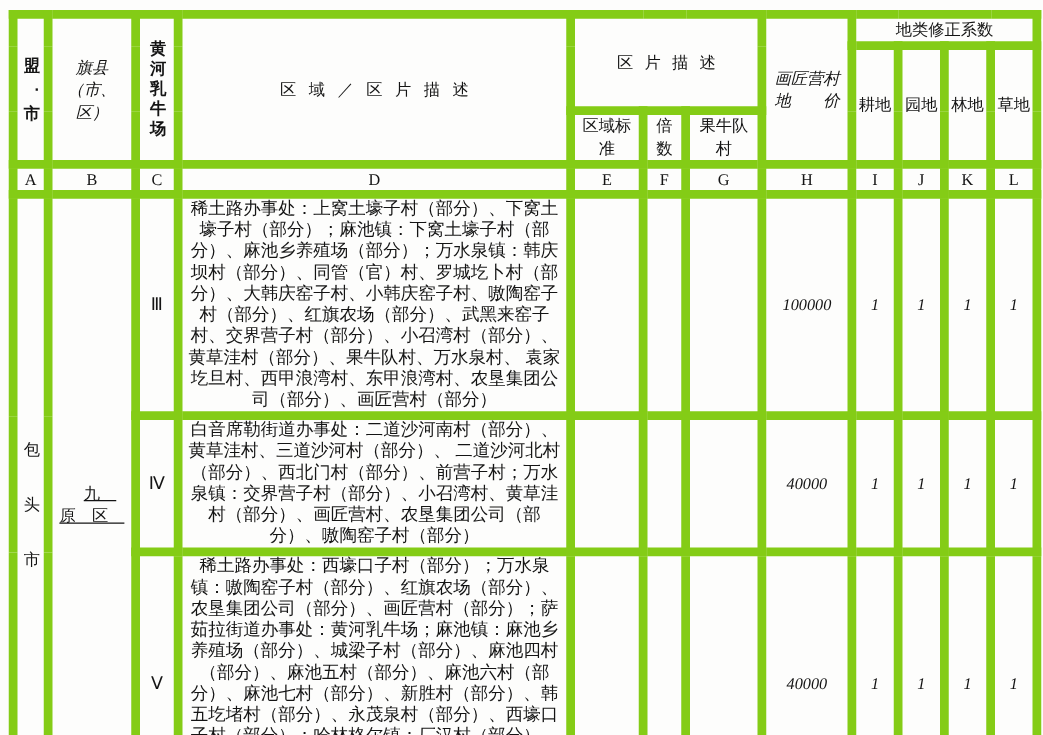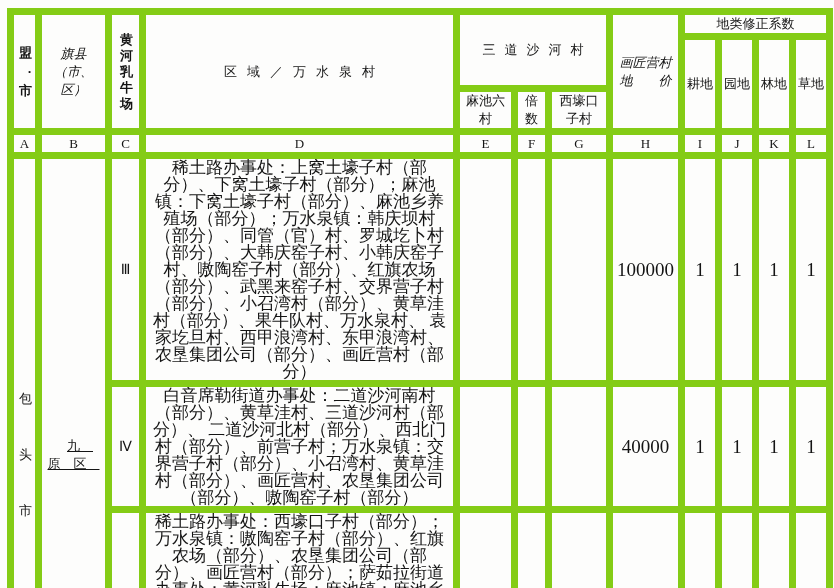--- a/index.html
+++ b/index.html
@@ -38,39 +38,39 @@
   .ls-county{ letter-spacing: 13px; text-indent: 13px; }
   
   .vstack {
     display: inline-block;
     width: 15px;
     word-break: break-all;
     text-align: right;
   }
   .v-head   { line-height: 19px; }
   .v-zone   { line-height: 16px; }
-  .v-city   { font-size: 13px; line-height: 56px; }
+  .v-city   { font-size: 13px; line-height: 44px; }
   
   tr.hr1 { height: 25px; }
   tr.hr2 { height: 52px; }
   tr.hr3 { height: 34px; }
   tr.letters { height: 24px; }
   tr.body-iii { height: 152px; }
   tr.body-iv  { height: 102px; }
   tr.body-v   { height: 181px; }
   tr.letters td { font-size: 13px; font-family: "Liberation Serif", serif; }
   
   td.desc {
     text-align: justify;
     padding: 3px 6px 2px 6px;
-    font-size: 17px;
+    font-size: 14px;
     line-height: 17px;
   }
   td.zone { font-size: 14px; }
-  td.num  { font-size: 19px; }
+  td.num  { font-size: 13px; font-style: italic; }
 </style>
 </head>
 <body>
 
 <div class="sheet">
   <table class="grid">
     <colgroup>
       <col style="width:28px">
         <col style="width:70px">
         <col style="width:34px">
@@ -88,38 +88,38 @@
 
       <tr class="hr1">
         <th rowspan="3">
           <span class="vstack hd v-head">盟·市</span>
         </th>
         <th rowspan="3" class="hd pre">旗县
 （市、区）</th>
         <th rowspan="3">
           <span class="vstack hd v-zone">黄河乳牛场</span>
         </th>
-        <th rowspan="3" class="hd ls-wide">区域／万水泉村</th>
-        <th colspan="3" rowspan="2" class="hd ls-mid">三道沙河村</th>
+        <th rowspan="3" class="hd ls-wide">区域／区片描述</th>
+        <th colspan="3" rowspan="2" class="hd ls-mid">区片描述</th>
         <th rowspan="3" class="hd pre">画匠营村
 地　　价</th>
         <th colspan="4" class="hd">地类修正系数</th>
       </tr>
 
       <tr class="hr2">
         <th rowspan="2" class="hd">耕地</th>
         <th rowspan="2" class="hd">园地</th>
         <th rowspan="2" class="hd">林地</th>
         <th rowspan="2" class="hd">草地</th>
       </tr>
 
       <tr class="hr3">
-        <th class="hd">麻池六村</th>
+        <th class="hd">区域标准</th>
         <th class="hd">倍数</th>
-        <th class="hd">西壕口子村</th>
+        <th class="hd">果牛队村</th>
       </tr>
 
       <tr class="letters">
         <td>A</td>
         <td>B</td>
         <td>C</td>
         <td>D</td>
         <td>E</td>
         <td>F</td>
         <td>G</td>

